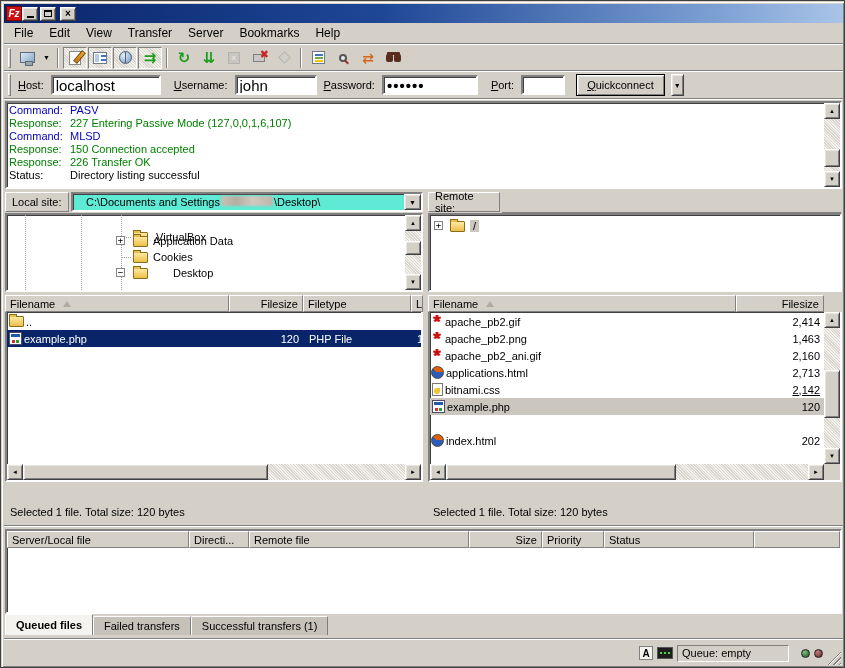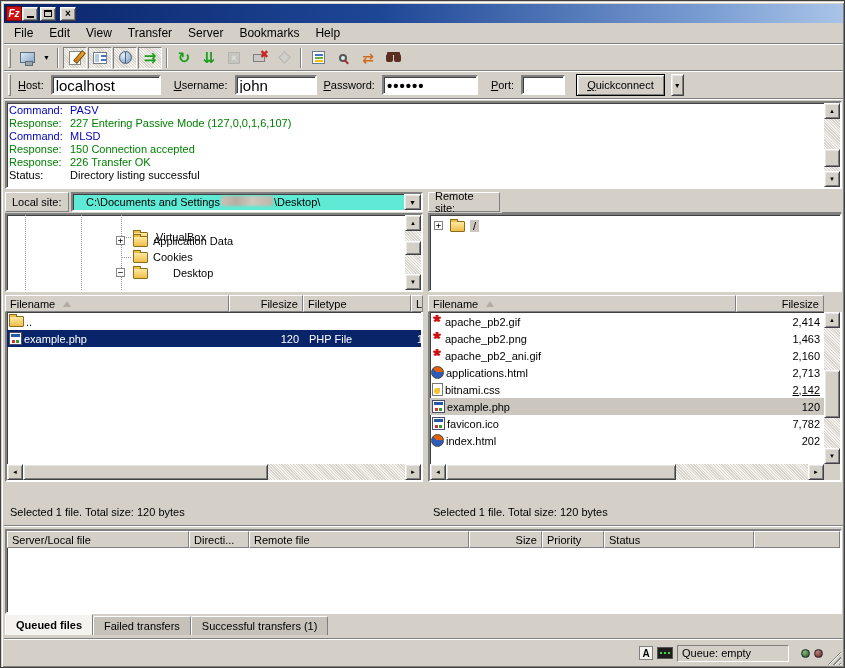--- a/index.html
+++ b/index.html
@@ -413,25 +413,20 @@
     <div class="lrow" style="left:0;top:69px;right:16px;">
       <span class="icon-cssdoc" style="margin-left:2px;"></span>
       <span class="nm">bitnami.css</span>
       <span class="cell-num" style="left:300px;width:90px;text-decoration:underline;">2,142</span>
     </div>
     <div class="lrow sel-inactive" style="left:0;top:86px;right:16px;">
       <span class="icon-winfile" style="margin-left:2px;"></span>
       <span class="nm">example.php</span>
       <span class="cell-num" style="left:300px;width:90px;">120</span>
     </div>
-    <div class="lrow" style="left:0;top:103px;right:16px;">
-      <span class="icon-winfile" style="margin-left:2px;"></span>
-      <span class="nm">favicon.ico</span>
-      <span class="cell-num" style="left:300px;width:90px;">7,782</span>
-    </div>
     <div class="lrow" style="left:0;top:120px;right:16px;">
       <span class="icon-firefox" style="margin-left:1px;"></span>
       <span class="nm">index.html</span>
       <span class="cell-num" style="left:300px;width:90px;">202</span>
     </div>
     <div class="vsb" style="right:0;top:0;bottom:16px;">
       <span class="sbb" style="top:0;left:0;">▲</span>
       <span class="sbt" style="left:0;top:58px;width:16px;height:48px;"></span>
       <span class="sbb" style="bottom:0;left:0;">▼</span>
     </div>

